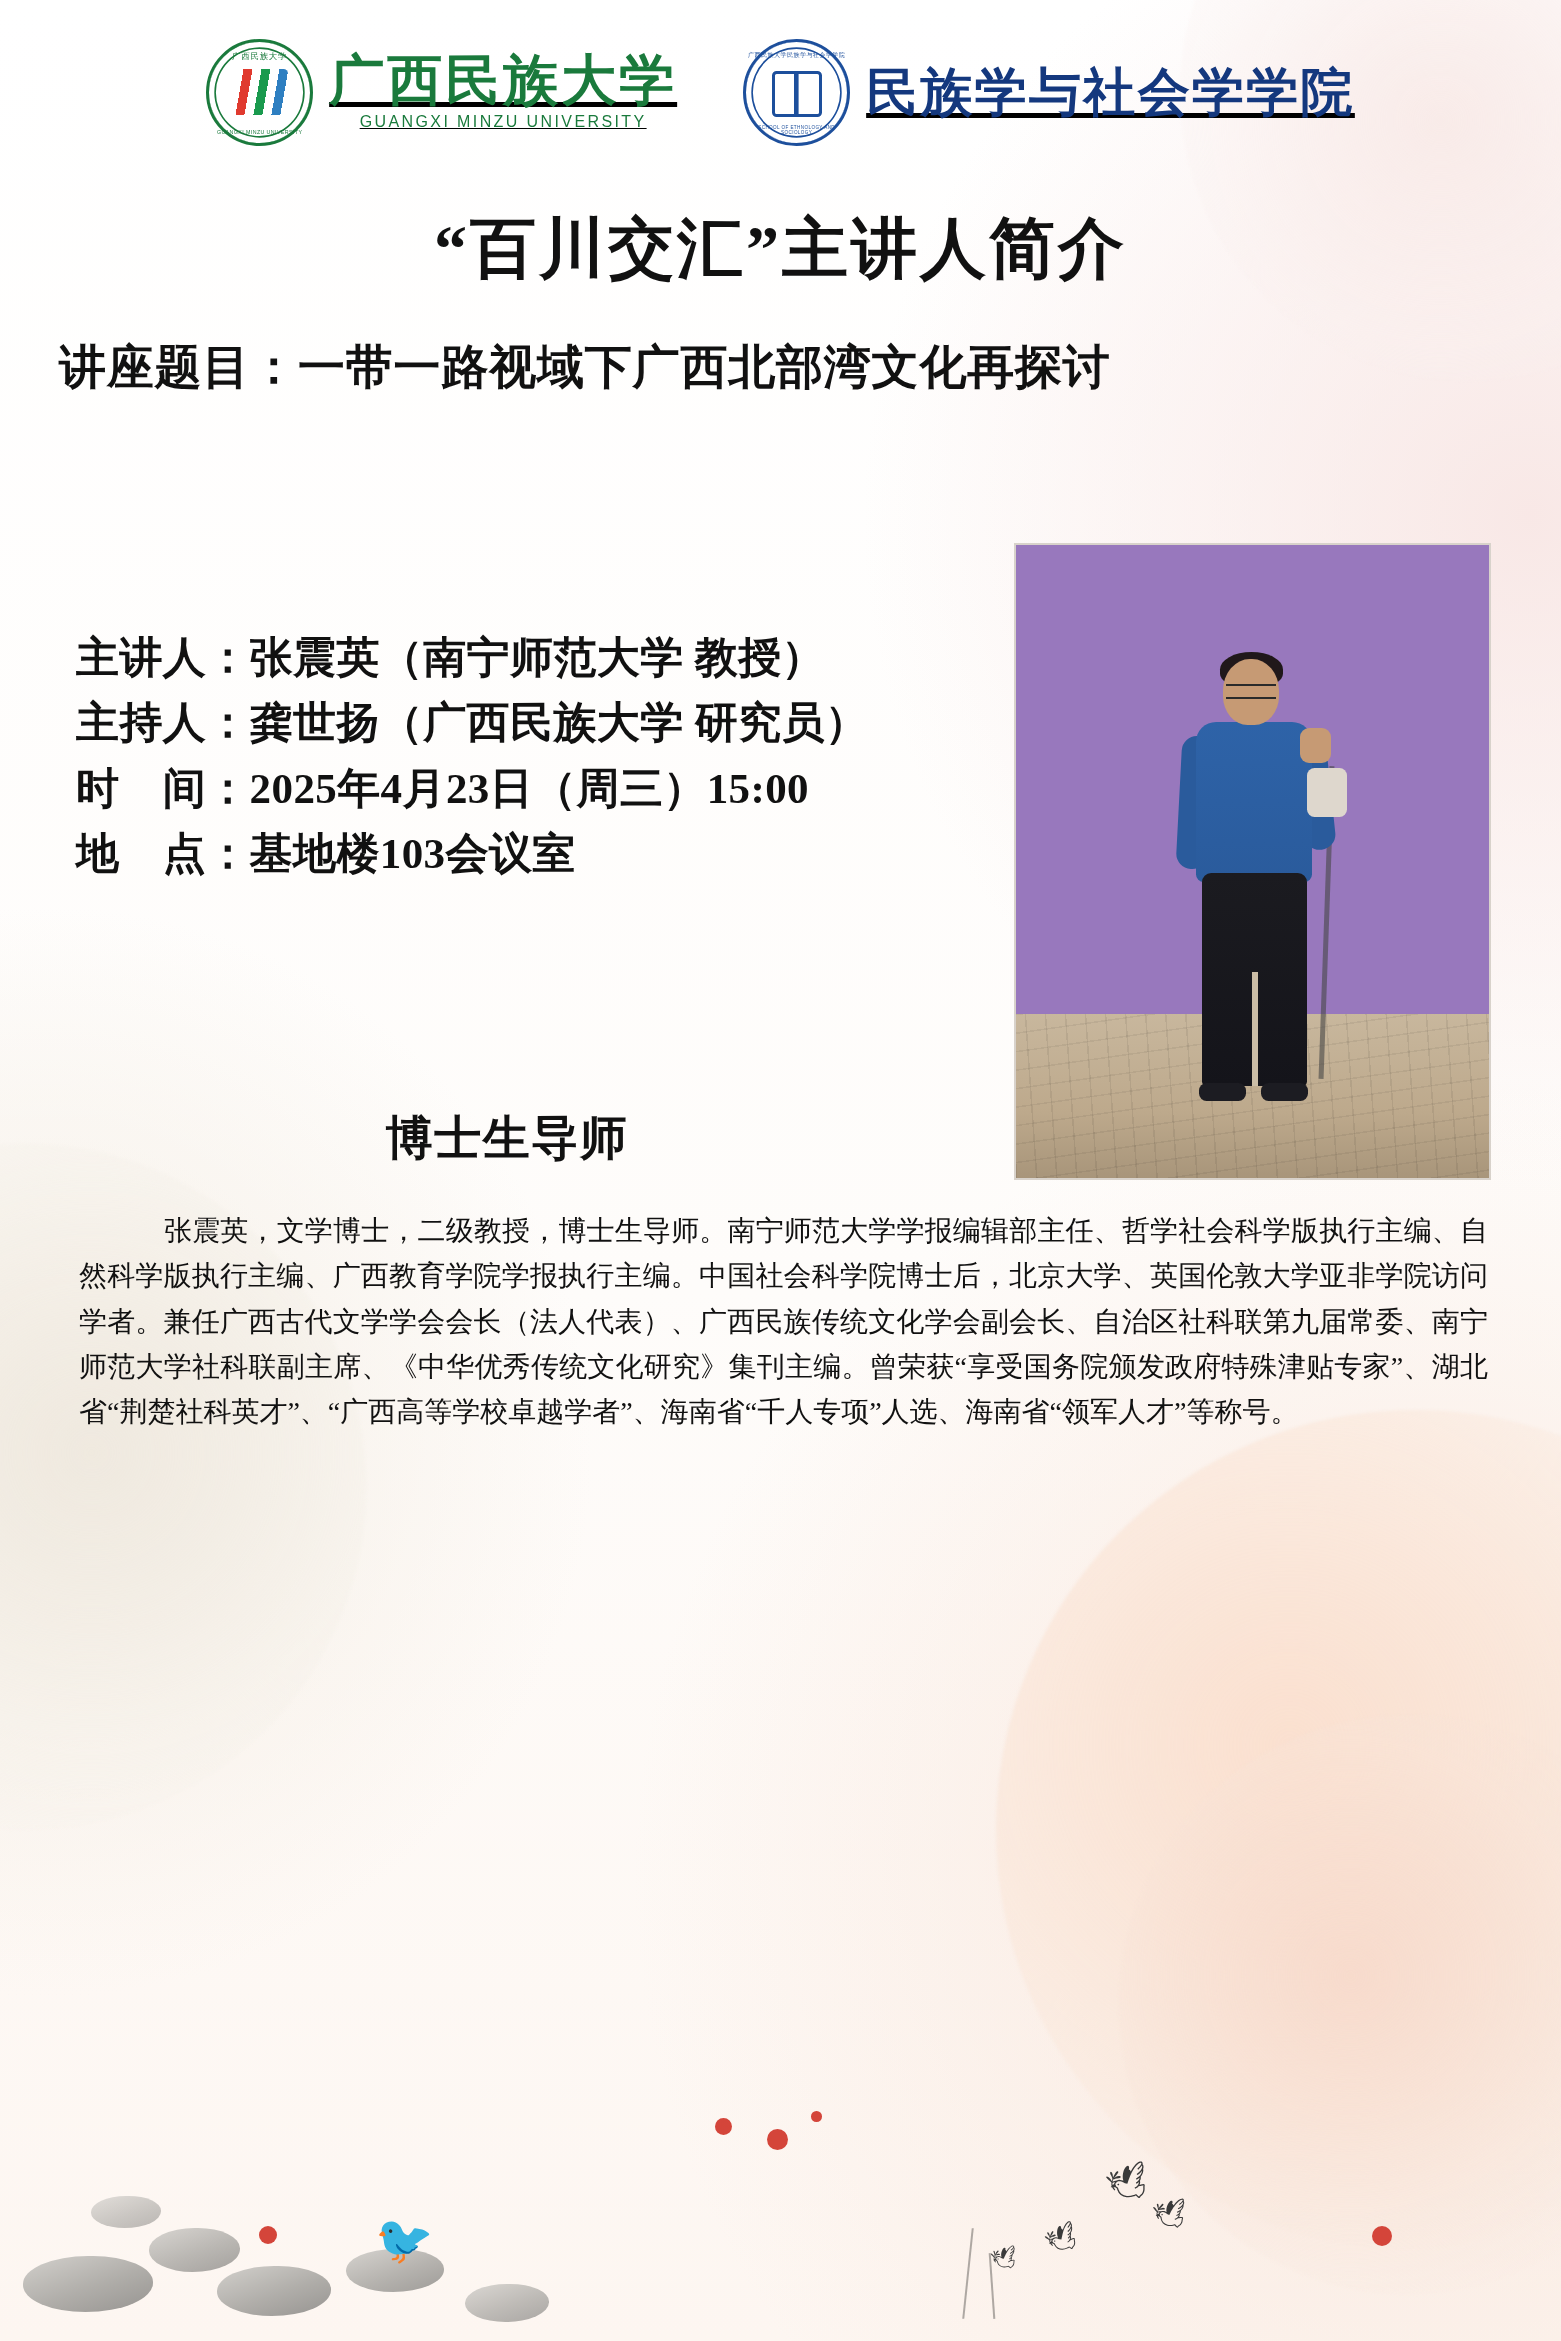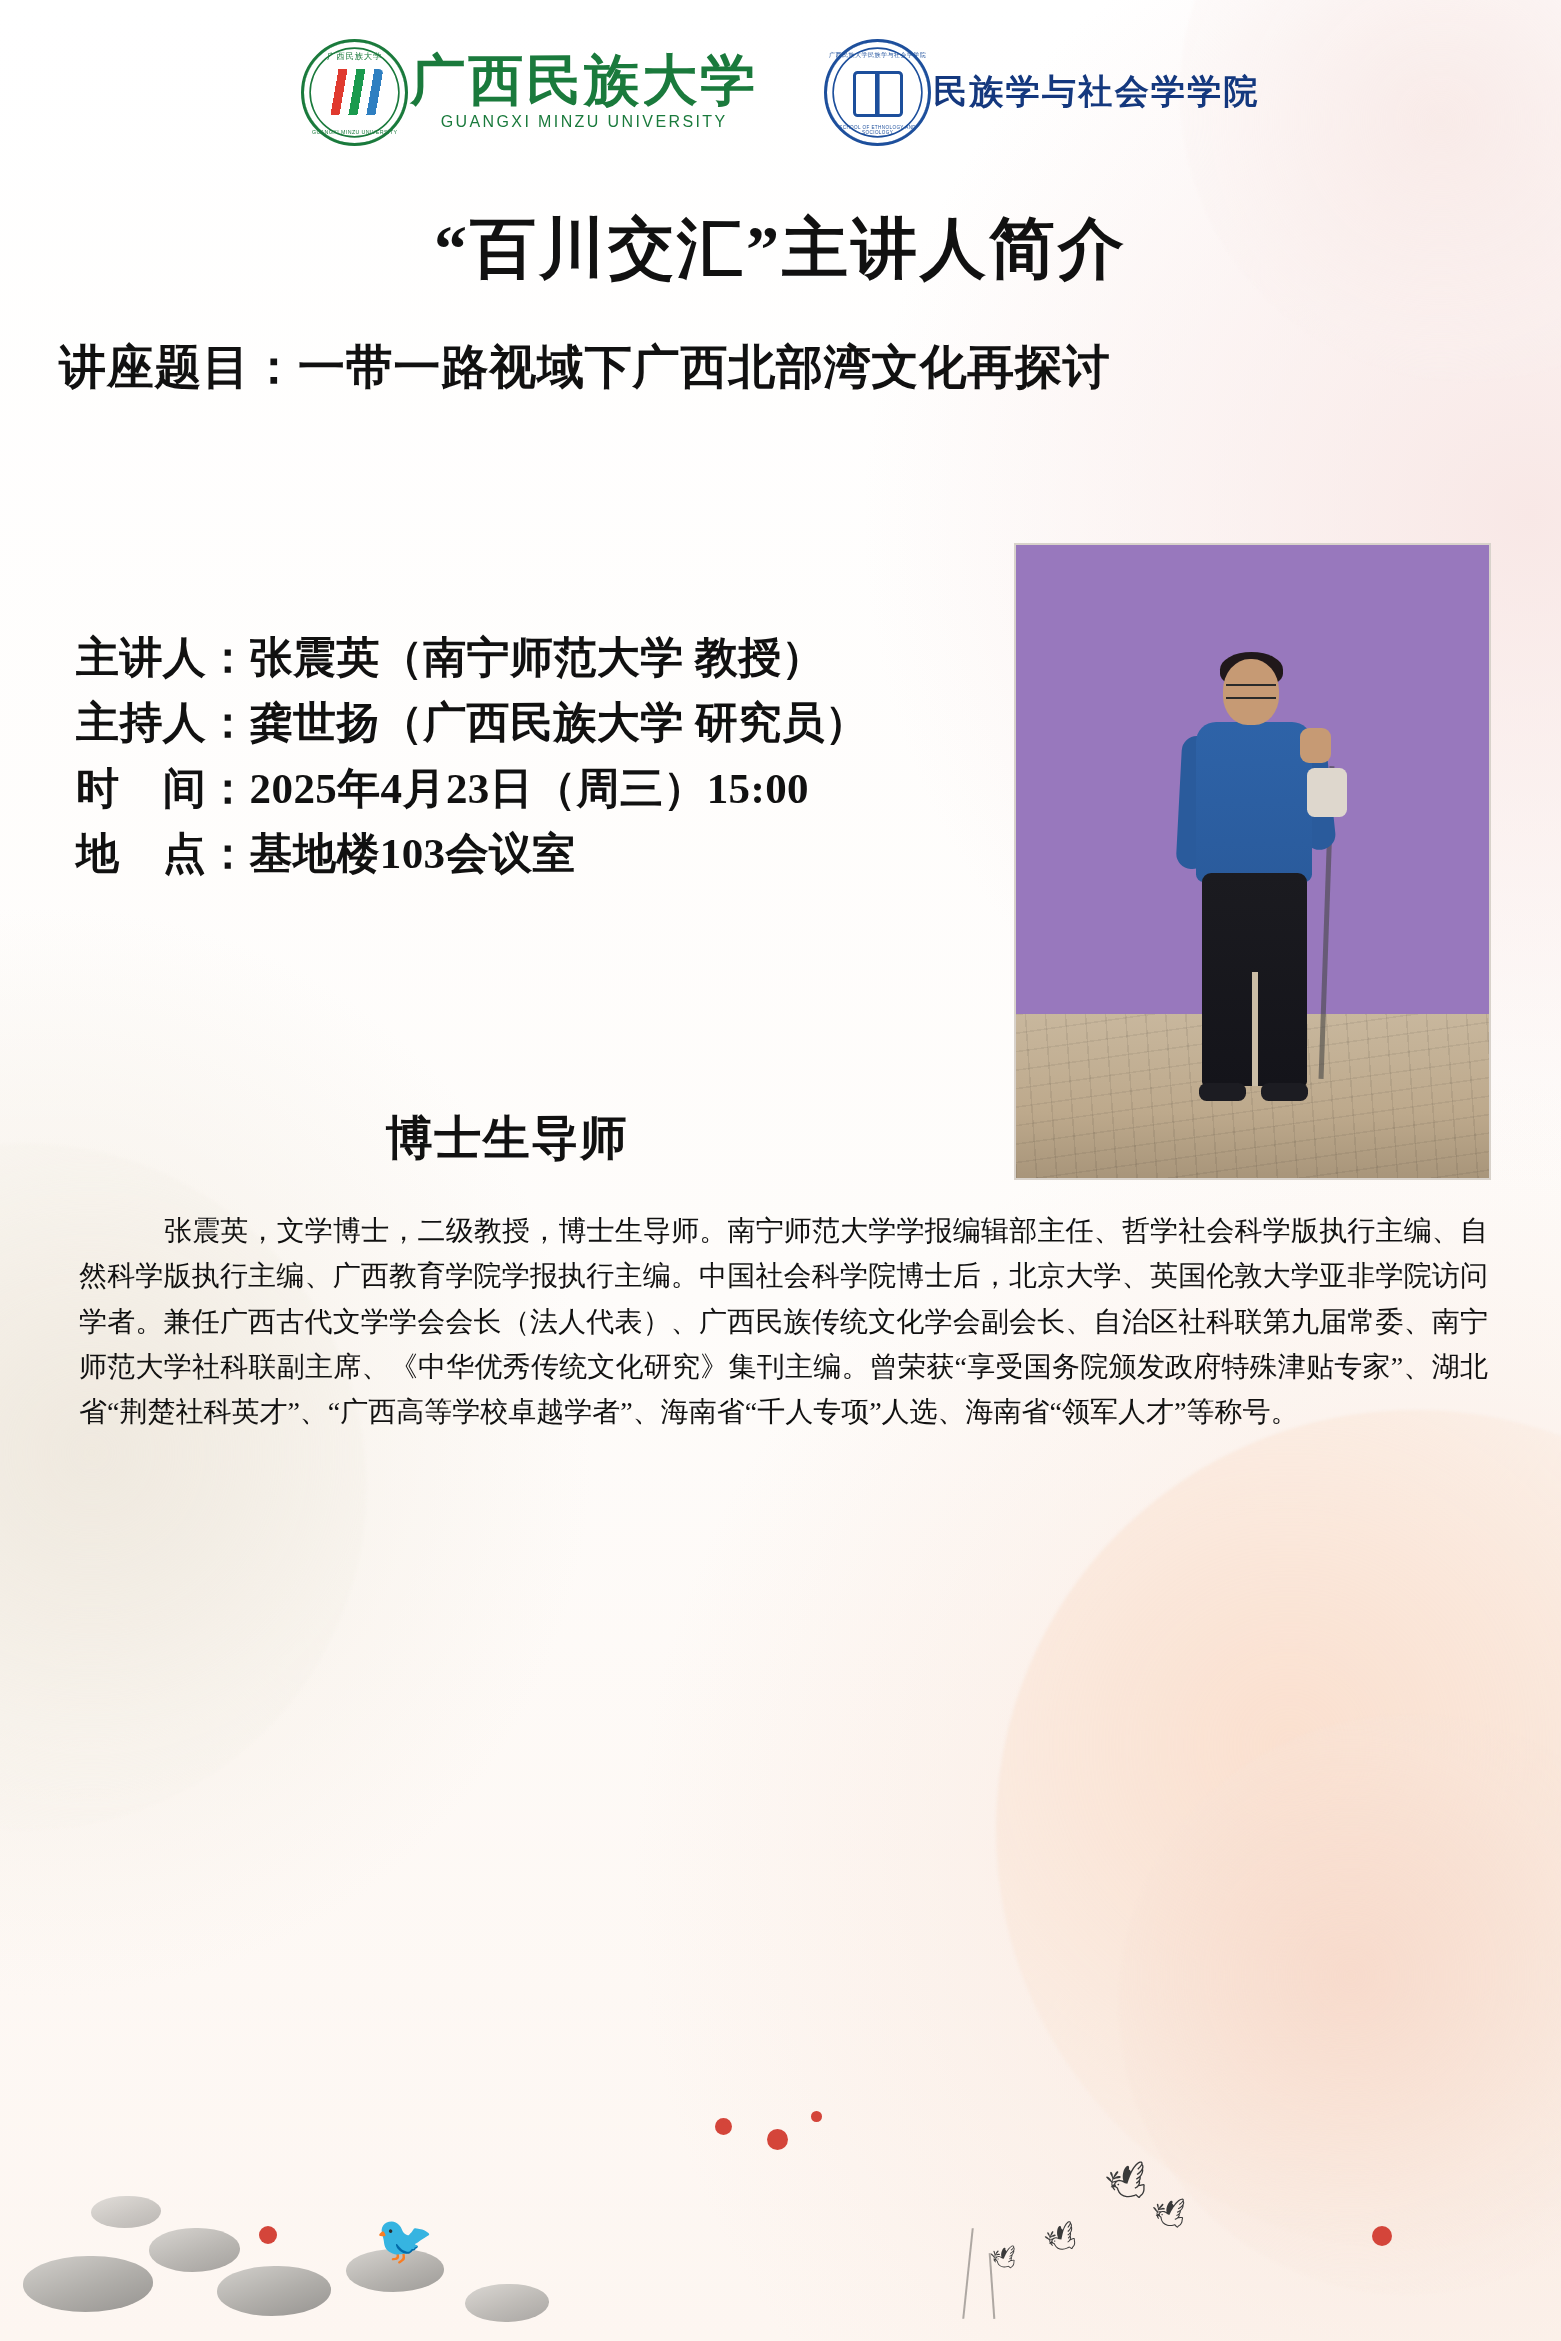--- a/index.html
+++ b/index.html
@@ -58,21 +58,22 @@
     width: 1561px;
     height: 130px;
     display: flex;
     align-items: center;
     justify-content: center;
     gap: 66px;
   }
   .logo-block {
     display: flex;
     align-items: center;
-    gap: 2px;
+    gap: 16px;
+    text-decoration: underline;
   }
   .seal {
     width: 101px; height: 101px;
     border-radius: 50%;
     position: relative;
     flex: 0 0 auto;
   }
   .seal-gx {
     border: 3px solid #1a7a3c;
     background: #ffffff;
@@ -138,21 +139,21 @@
   .logo-cn {
     font-size: 55px;
     font-weight: bold;
     color: #1a7a3c;
     letter-spacing: 3px;
     line-height: 1.02;
     font-family: "Liberation Serif", serif;
   }
   .logo-cn.blue {
     color: #14387e;
-    font-size: 34px;
+    font-size: 52px;
     letter-spacing: 2.3px;
   }
   .logo-en {
     font-size: 16px;
     color: #1a7a3c;
     letter-spacing: 2.4px;
     text-align: center;
     margin-top: 3.8px;
     font-family: "Liberation Sans", sans-serif;
   }

